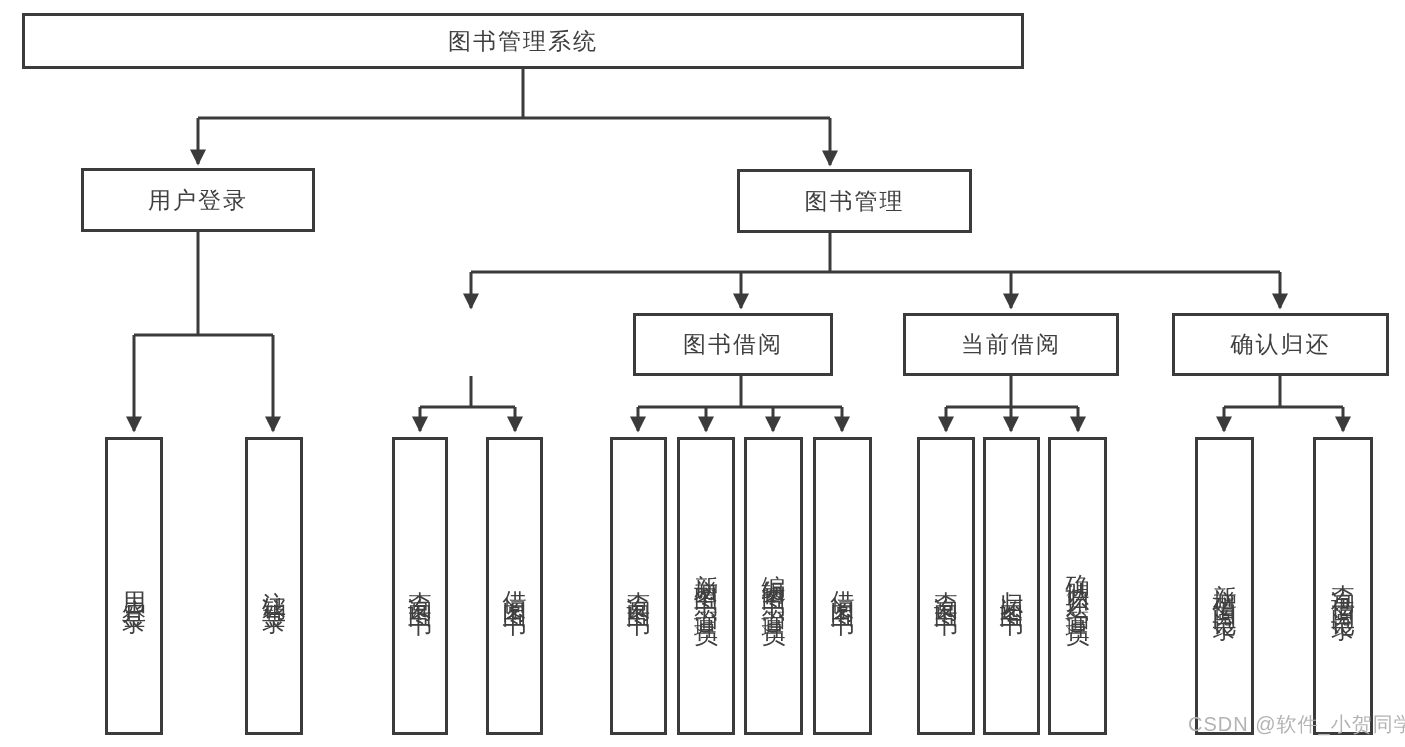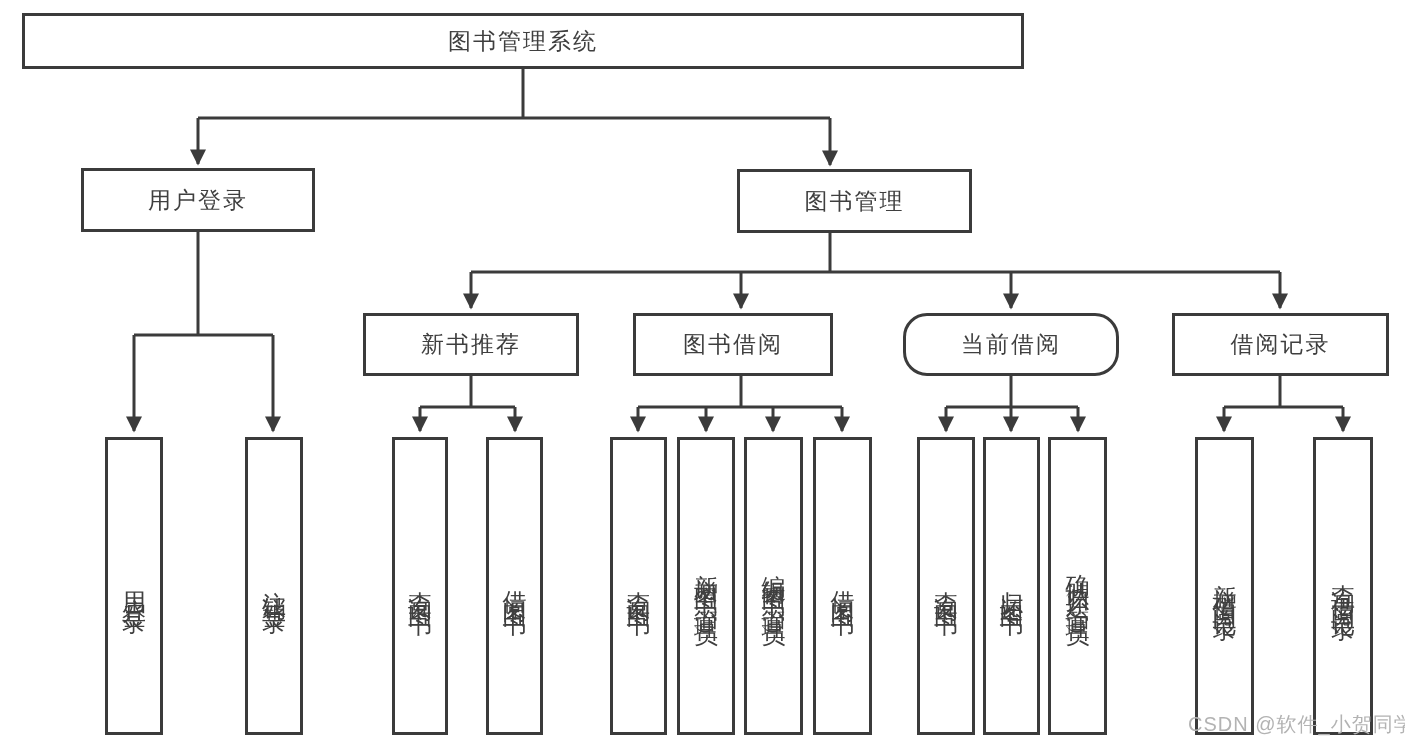--- a/index.html
+++ b/index.html
@@ -108,24 +108,23 @@
         <path d="M1343,407 V431" marker-end="url(#arrow)"></path>
       </g>
     </g>
   </svg>
 
   <div class="node hnode" style="left:22px; top:13px; width:1002px; height:56px;">图书管理系统</div>
 
   <div class="node hnode" style="left:81px; top:168px; width:234px; height:64px;">用户登录</div>
   <div class="node hnode" style="left:712px; top:169px; width:235px; height:64px;margin-left:25px;">图书管理</div>
 
-  <div class="node hnode" style="left:363px; top:313px; width:216px; height:63px;">新书推荐</div>
   <div class="node hnode" style="left:633px; top:313px; width:200px; height:63px;">图书借阅</div>
-  <div class="node hnode" style="left:903px; top:313px; width:216px; height:63px;border-radius:24px;">当前借阅</div>
-  <div class="node hnode" style="left:1172px; top:313px; width:217px; height:63px;">借阅记录</div>
+  <div class="node hnode" style="left:903px; top:313px; width:216px; height:63px;">当前借阅</div>
+  <div class="node hnode" style="left:1172px; top:313px; width:217px; height:63px;">确认归还</div>
 
   <div class="node leaf" style="left:105px; top:437px; width:58px; height:298px;">
     <span>用户登录</span>
   </div>
   <div class="node leaf" style="left:245px; top:437px; width:58px; height:298px;">
     <span>注销登录</span>
   </div>
 
   <div class="node leaf" style="left:392px; top:437px; width:56px; height:298px;">
     <span>查询图书</span>

